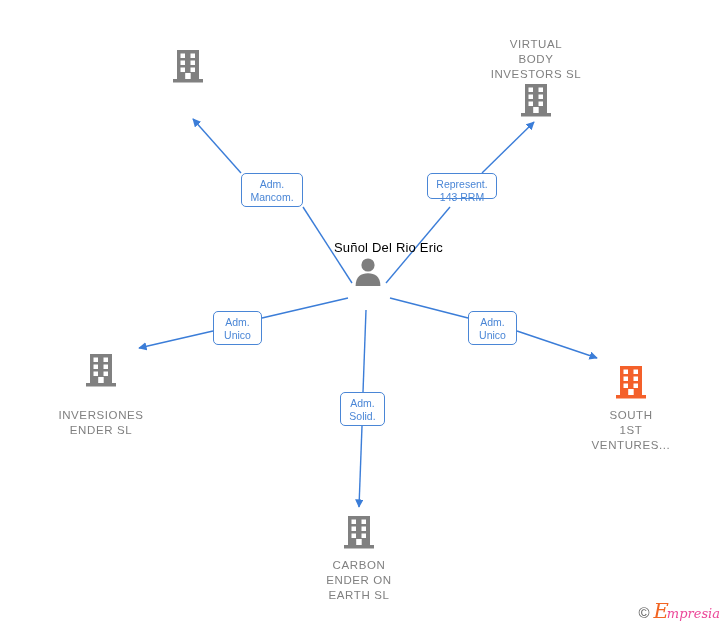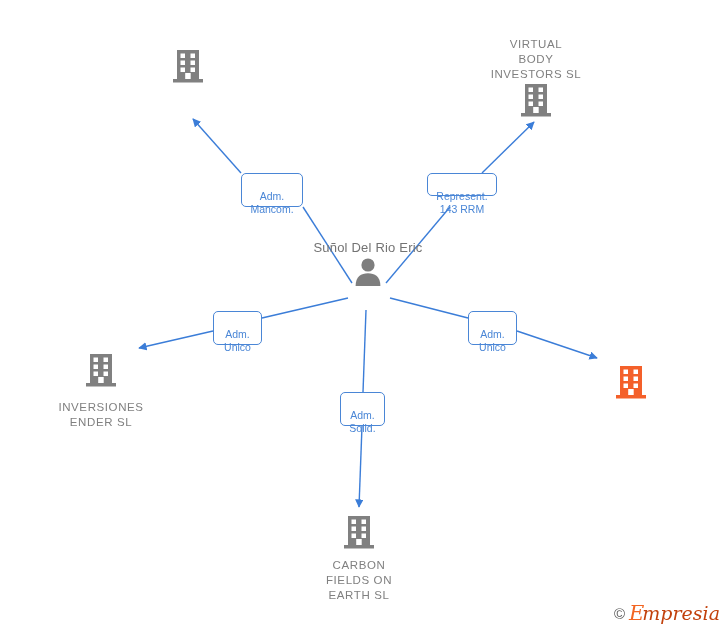--- a/index.html
+++ b/index.html
@@ -34,36 +34,37 @@
     font-size: 11.5px;
     line-height: 15px;
     color: #808080;
     letter-spacing: 0.6px;
     white-space: pre-line;
   }
   .node-label.person {
     font-size: 13px;
     line-height: 16px;
     letter-spacing: 0.2px;
-    color: #737373;
+    color: #000000;
+    text-align: right;
   }
   .node-icon {
     display: block;
     margin: 0 auto;
   }
   .edge-label {
     position: absolute;
     border: 1.3px solid #4a86d6;
     border-radius: 5px;
     background: #ffffff;
     color: #4a86d6;
     font-size: 10.5px;
     line-height: 13px;
     text-align: center;
-    padding: 16px 7px 5px 7px;
+    padding: 4px 7px 5px 7px;
     white-space: pre-line;
     box-sizing: border-box;
   }
   #watermark {
     position: absolute;
     right: 8px;
     bottom: 6px;
     display: flex;
     align-items: center;
     gap: 4px;
@@ -74,24 +75,24 @@
     line-height: 15px;
   }
   .wm-e {
     color: #f26522;
     font-family: "DejaVu Serif", serif;
     font-style: italic;
     font-size: 21px;
     line-height: 20px;
   }
   .wm-rest {
-    color: #c2410c;
+    color: #ec4899;
     font-family: "DejaVu Serif", serif;
     font-style: italic;
-    font-size: 19px;
+    font-size: 13px;
     line-height: 20px;
     margin-left: -2px;
   }
 </style>
 </head>
 <body>
 
 <div id="graph-canvas">
 
   <svg id="edge-layer" viewBox="0 0 728 630" width="728" height="630" xmlns="http://www.w3.org/2000/svg">
@@ -148,21 +149,21 @@
         <rect x="19.5" y="19.5" width="4.5" height="4.5" fill="#ffffff"></rect>
         <rect x="14.2" y="25" width="5.5" height="6" fill="#ffffff"></rect>
         <rect x="2" y="31" width="30" height="3.5" fill="#808080"></rect>
       </svg>
     </span>
   </div>
 
   <div class="edge-label" style="left:241px; top:173px; width:62px; height:34px;">Adm.
 Mancom.</div>
 
-  <div class="edge-label" style="left:427px; top:173px; width:70px; height:20px;">Represent.
+  <div class="edge-label" style="left:427px; top:173px; width:70px; height:26px;">Represent.
 143 RRM</div>
 
   <div class="node" style="left:368px; top:240px;">
     <div class="node-label person">Suñol Del Rio Eric</div>
     <span class="node-icon">
       <svg width="30" height="30" viewBox="0 0 30 30" xmlns="http://www.w3.org/2000/svg">
         <circle cx="15" cy="9" r="6.6" fill="#7e7e7e"></circle>
         <path d="M 2.6 30 C 2.6 20.5 8.2 17.3 15 17.3 C 21.8 17.3 27.4 20.5 27.4 30 Z" fill="#7e7e7e"></path>
       </svg>
     </span>
@@ -184,56 +185,59 @@
         <rect x="9.5" y="5.5" width="4.5" height="4.5" fill="#ffffff"></rect>
         <rect x="19.5" y="5.5" width="4.5" height="4.5" fill="#ffffff"></rect>
         <rect x="9.5" y="12.5" width="4.5" height="4.5" fill="#ffffff"></rect>
         <rect x="19.5" y="12.5" width="4.5" height="4.5" fill="#ffffff"></rect>
         <rect x="9.5" y="19.5" width="4.5" height="4.5" fill="#ffffff"></rect>
         <rect x="19.5" y="19.5" width="4.5" height="4.5" fill="#ffffff"></rect>
         <rect x="14.2" y="25" width="5.5" height="6" fill="#ffffff"></rect>
         <rect x="2" y="31" width="30" height="3.5" fill="#808080"></rect>
       </svg>
     </span>
-    <div class="node-label" style="margin-top:8px;">INVERSIONES
+    <div class="node-label" style="margin-top:16px;">INVERSIONES
 ENDER SL</div>
   </div>
 
   <div class="node" style="left:631px; top:364px;">
     <span class="node-icon">
       <svg width="34" height="36" viewBox="0 0 34 36" xmlns="http://www.w3.org/2000/svg">
         <rect x="6" y="2" width="22" height="29" fill="#f4602a"></rect>
         <rect x="9.5" y="5.5" width="4.5" height="4.5" fill="#ffffff"></rect>
         <rect x="19.5" y="5.5" width="4.5" height="4.5" fill="#ffffff"></rect>
         <rect x="9.5" y="12.5" width="4.5" height="4.5" fill="#ffffff"></rect>
         <rect x="19.5" y="12.5" width="4.5" height="4.5" fill="#ffffff"></rect>
         <rect x="9.5" y="19.5" width="4.5" height="4.5" fill="#ffffff"></rect>
         <rect x="19.5" y="19.5" width="4.5" height="4.5" fill="#ffffff"></rect>
         <rect x="14.2" y="25" width="5.5" height="6" fill="#ffffff"></rect>
         <rect x="2" y="31" width="30" height="3.5" fill="#f4602a"></rect>
       </svg>
     </span>
+    <div class="node-label" style="margin-top:4px;">SOUTH
+1ST
+VENTURES...</div>
   </div>
 
   <div class="node" style="left:359px; top:514px;">
     <span class="node-icon">
       <svg width="34" height="36" viewBox="0 0 34 36" xmlns="http://www.w3.org/2000/svg">
         <rect x="6" y="2" width="22" height="29" fill="#808080"></rect>
         <rect x="9.5" y="5.5" width="4.5" height="4.5" fill="#ffffff"></rect>
         <rect x="19.5" y="5.5" width="4.5" height="4.5" fill="#ffffff"></rect>
         <rect x="9.5" y="12.5" width="4.5" height="4.5" fill="#ffffff"></rect>
         <rect x="19.5" y="12.5" width="4.5" height="4.5" fill="#ffffff"></rect>
         <rect x="9.5" y="19.5" width="4.5" height="4.5" fill="#ffffff"></rect>
         <rect x="19.5" y="19.5" width="4.5" height="4.5" fill="#ffffff"></rect>
         <rect x="14.2" y="25" width="5.5" height="6" fill="#ffffff"></rect>
         <rect x="2" y="31" width="30" height="3.5" fill="#808080"></rect>
       </svg>
     </span>
     <div class="node-label" style="margin-top:4px;">CARBON
-FIELDS ON
+ENDER ON
 EARTH  SL</div>
   </div>
 
   <div id="watermark">
     <span class="wm-copy">©</span>
     <span>
       <span class="wm-e">E</span><span class="wm-rest">mpresia</span>
     </span>
   </div>
 

